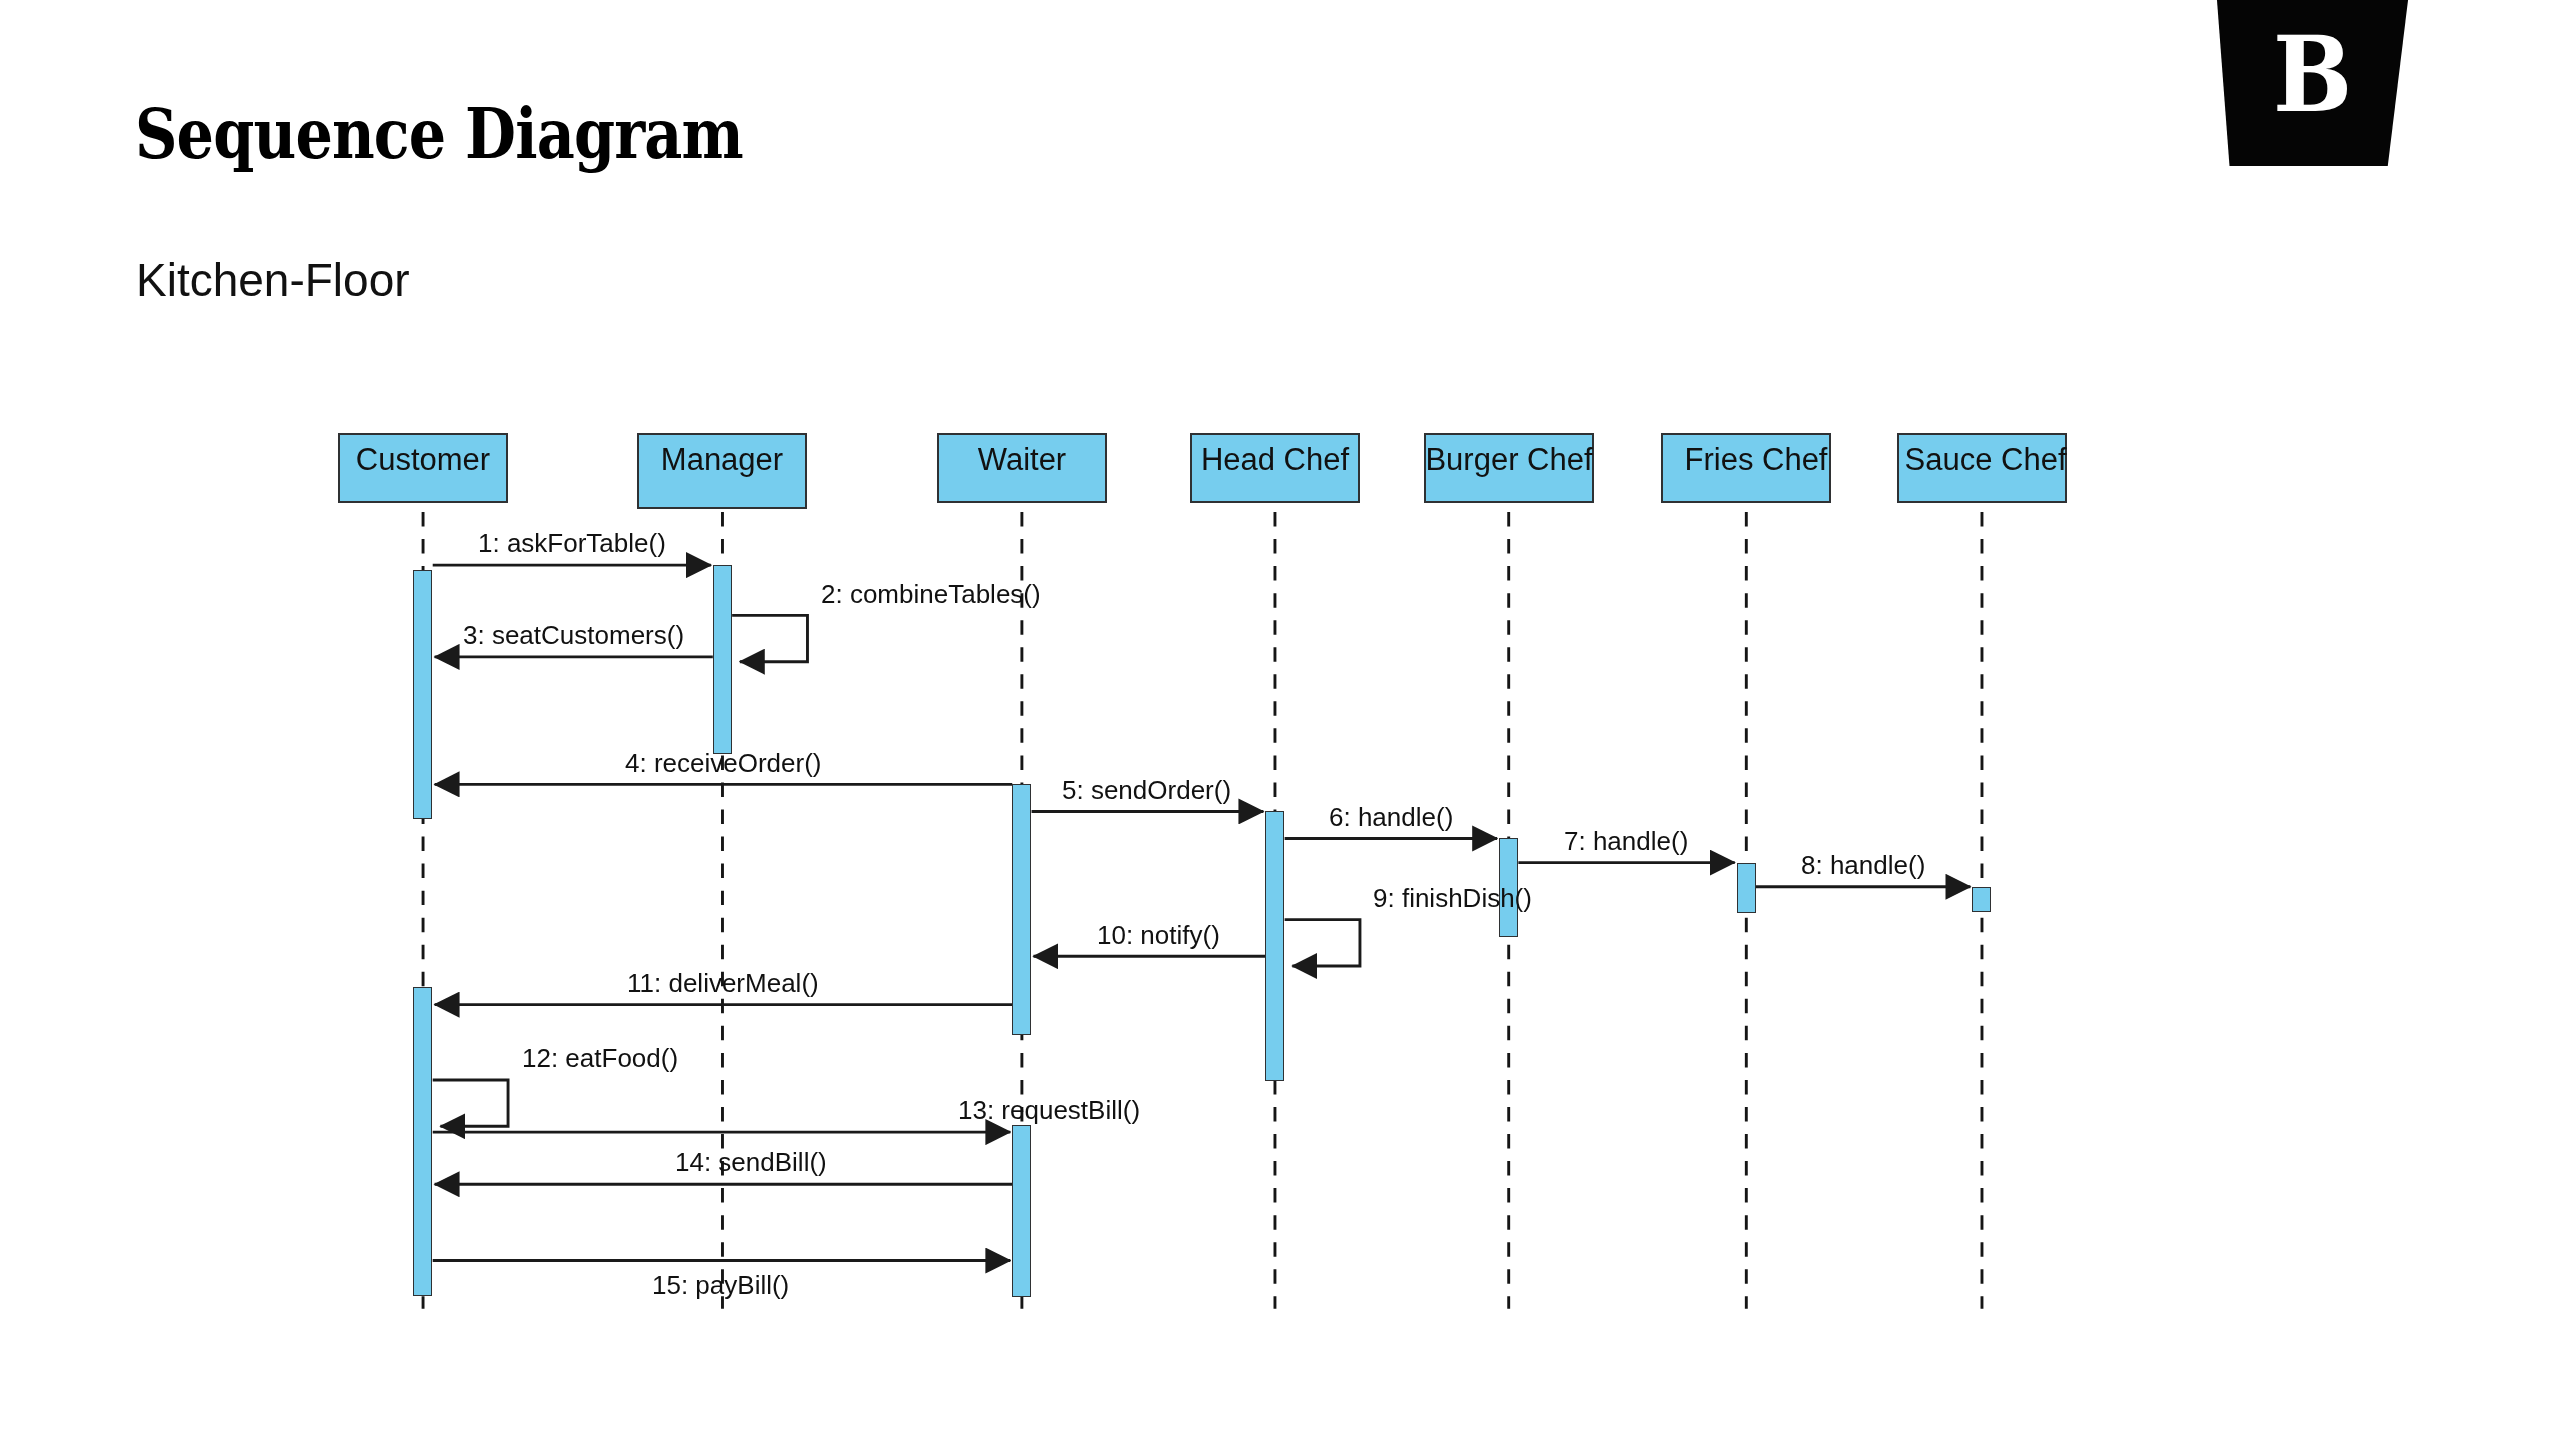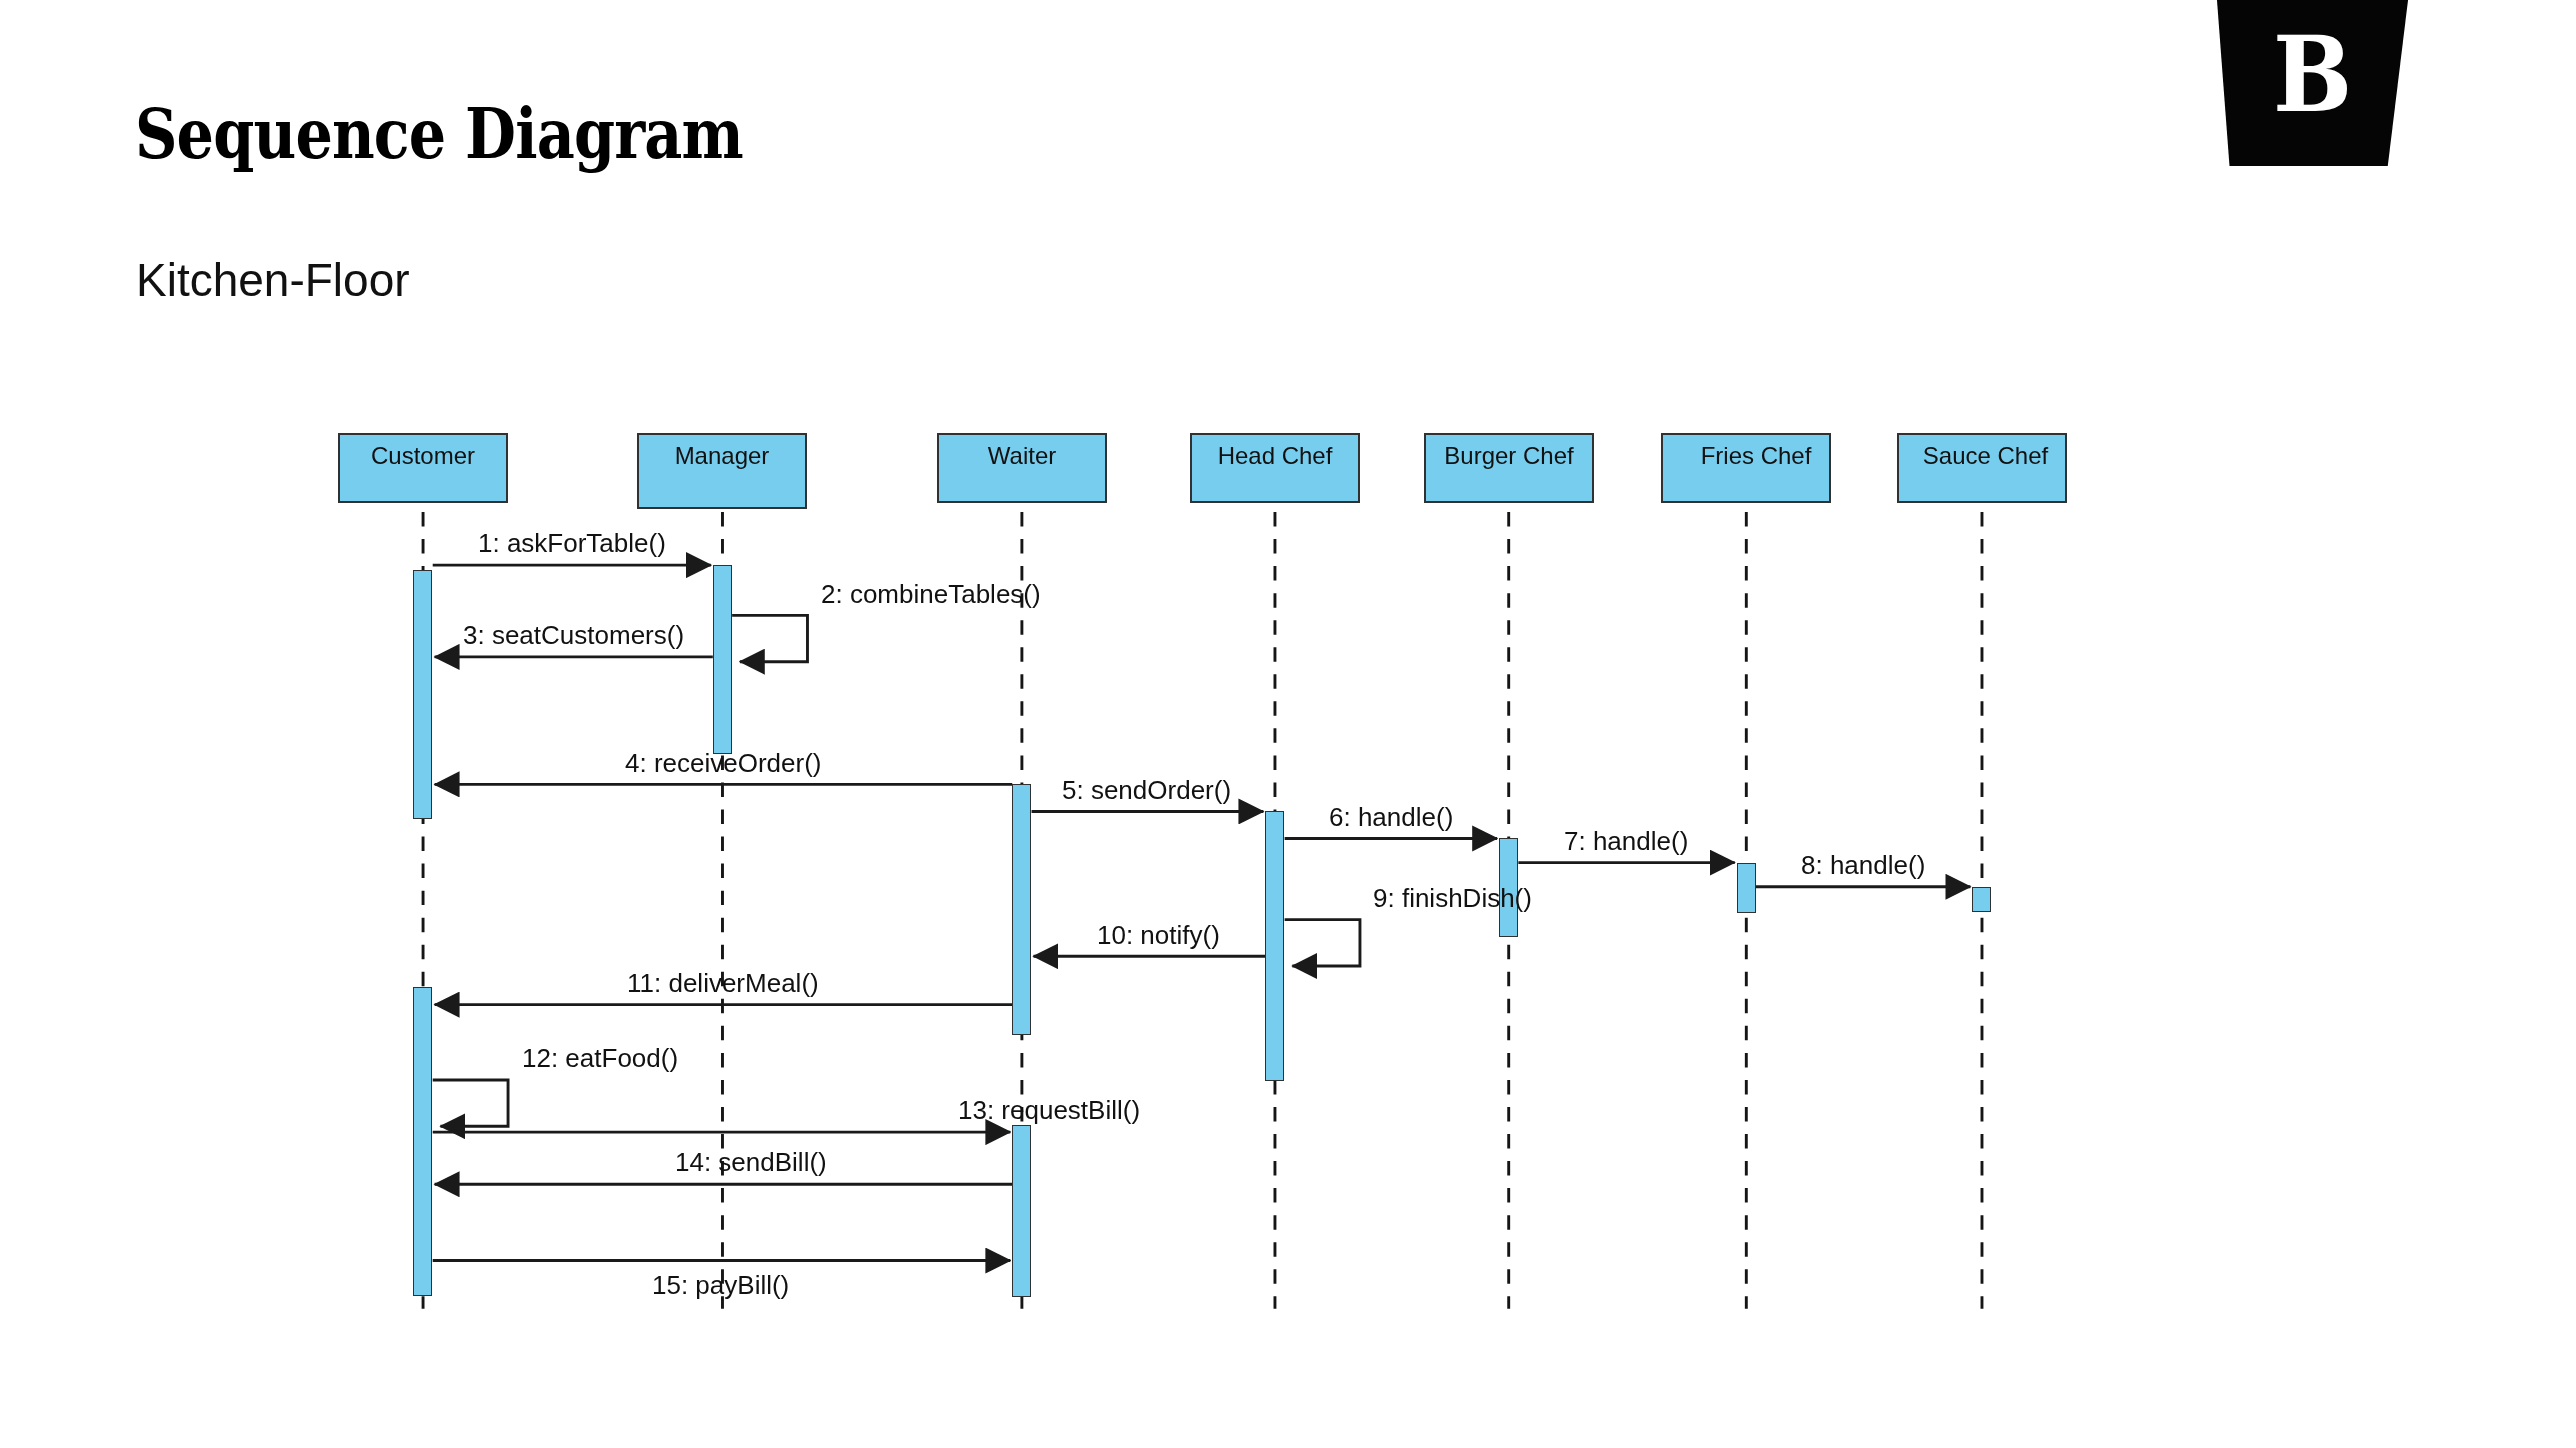--- a/index.html
+++ b/index.html
@@ -42,21 +42,21 @@
 
   
   #diagram{position:absolute;left:0;top:0;width:2576px;height:1449px;}
   #diagram svg{position:absolute;left:0;top:0;}
 
   .hdr-box{
     position:absolute;box-sizing:border-box;
     background:#76cdee;border:2.9px solid #2f3133;
     display:flex;align-items:flex-start;justify-content:center;
     padding-top:6.8px;
-    font-size:24px;color:#111;white-space:nowrap;
+    font-size:31px;color:#111;white-space:nowrap;
   }
   .act-bar{
     position:absolute;box-sizing:border-box;
     background:#76cdee;border:1.9px solid #2f3133;
   }
   .msg-label{
     position:absolute;font-size:26px;color:#111;white-space:nowrap;
   }
 </style>
 </head>

